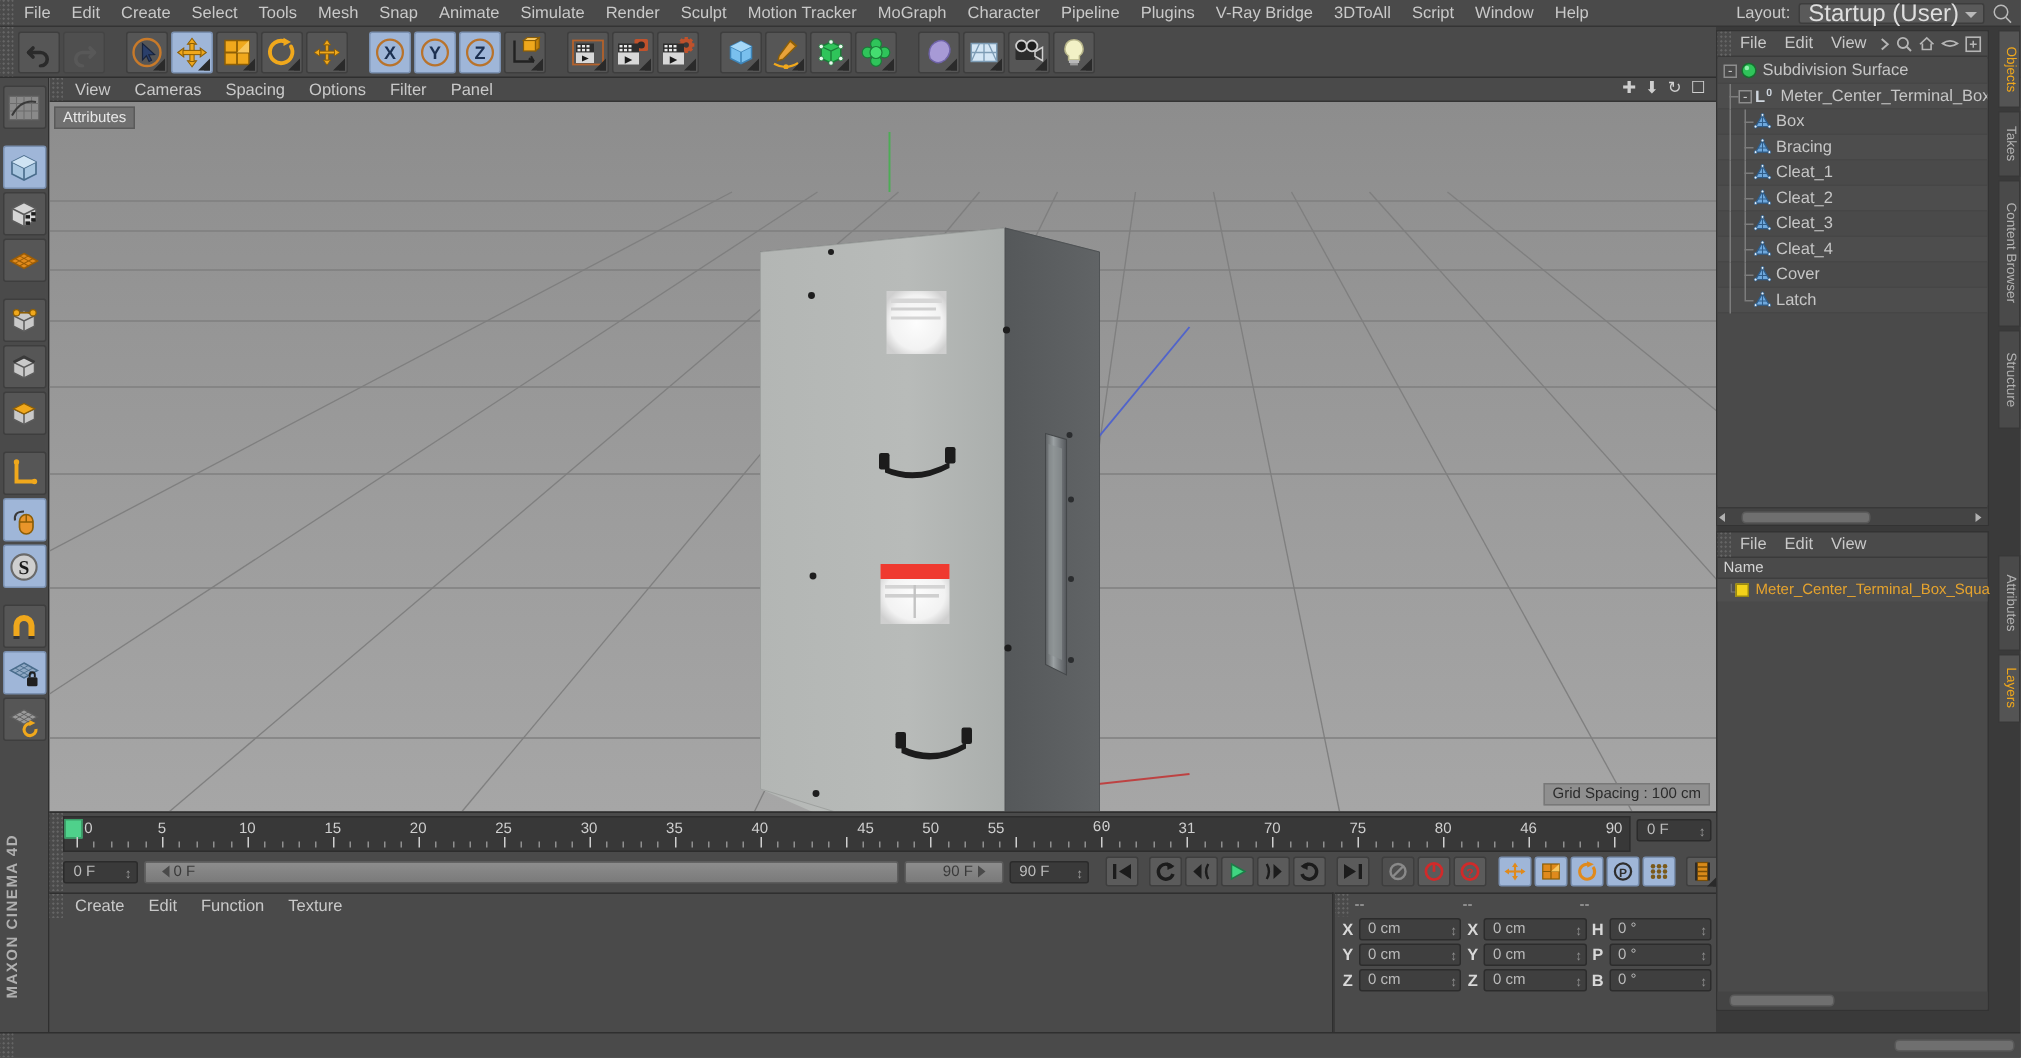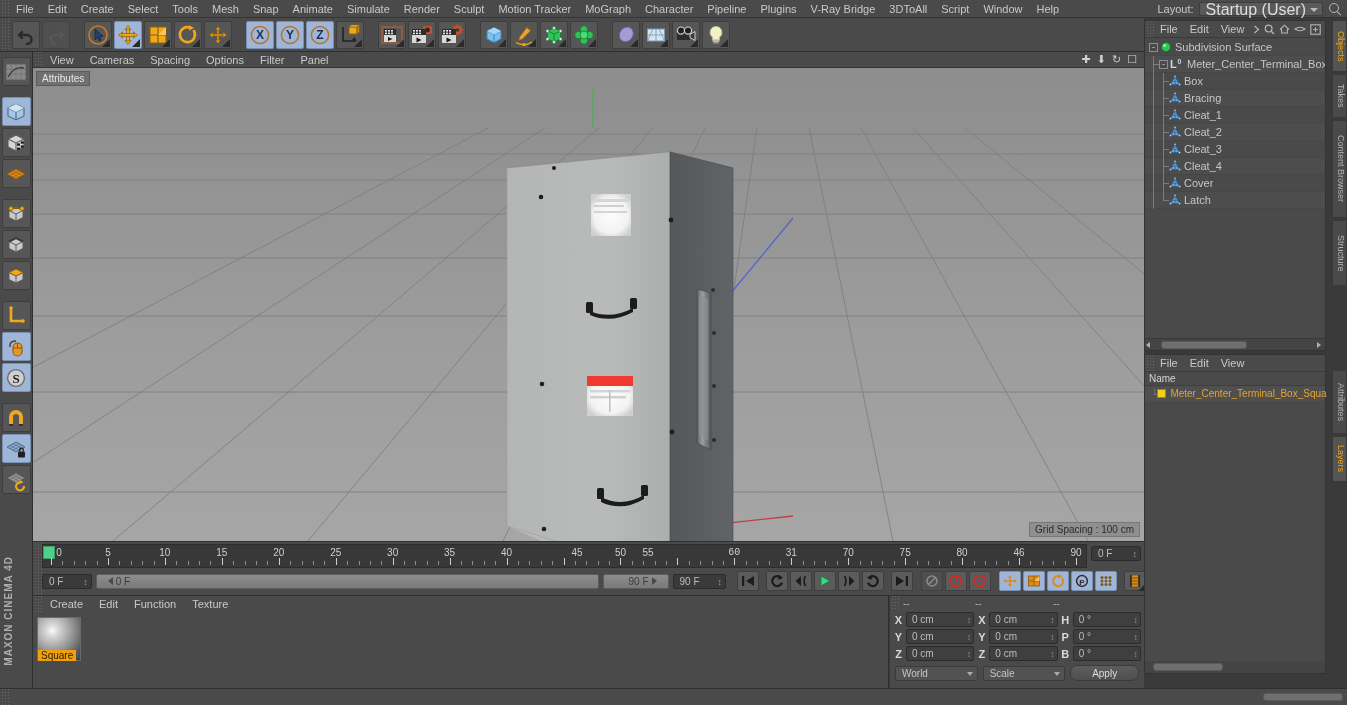--- a/index.html
+++ b/index.html
@@ -871,21 +871,21 @@
           <div class="rtick" style="left: 543.278px; height: 4px; background: rgb(143, 143, 143);"></div>
           <div class="rtick" style="left: 554.667px; height: 4px; background: rgb(143, 143, 143);"></div>
           <div class="rtick" style="left: 566.056px; height: 4px; background: rgb(143, 143, 143);"></div>
           <div class="rtick" style="left: 577.444px; height: 7px; background: rgb(207, 207, 207);"></div>
           <div class="rlbl" style="left: 577.444px;">50</div>
           <div class="rtick" style="left: 588.833px; height: 4px; background: rgb(143, 143, 143);"></div>
           <div class="rtick" style="left: 600.222px; height: 4px; background: rgb(143, 143, 143);"></div>
           <div class="rtick" style="left: 611.611px; height: 4px; background: rgb(143, 143, 143);"></div>
           <div class="rtick" style="left: 623px; height: 4px; background: rgb(143, 143, 143);"></div>
           <div class="rtick" style="left: 634.389px; height: 7px; background: rgb(207, 207, 207);"></div>
-          <div class="rlbl" style="left: 605px;">55</div>
+          <div class="rlbl" style="left: 621px;">55</div>
           <div class="rtick" style="left: 645.778px; height: 4px; background: rgb(143, 143, 143);"></div>
           <div class="rtick" style="left: 657.167px; height: 4px; background: rgb(143, 143, 143);"></div>
           <div class="rtick" style="left: 668.556px; height: 4px; background: rgb(143, 143, 143);"></div>
           <div class="rtick" style="left: 679.944px; height: 4px; background: rgb(143, 143, 143);"></div>
           <div class="rtick" style="left: 691.333px; height: 7px; background: rgb(207, 207, 207);"></div>
           <div class="rlbl" style="left: 691.333px; font-family: Liberation Mono, monospace;">60</div>
           <div class="rtick" style="left: 702.722px; height: 4px; background: rgb(143, 143, 143);"></div>
           <div class="rtick" style="left: 714.111px; height: 4px; background: rgb(143, 143, 143);"></div>
           <div class="rtick" style="left: 725.5px; height: 4px; background: rgb(143, 143, 143);"></div>
           <div class="rtick" style="left: 736.889px; height: 4px; background: rgb(143, 143, 143);"></div>
@@ -1063,25 +1063,20 @@
   <div id="matwrap">
     <div id="matmenu">
       <div class="grip"></div>
       <div id="matMenuItems" style="display:flex;align-items:center;">
           <div class="mi">Create</div>
           <div class="mi">Edit</div>
           <div class="mi">Function</div>
           <div class="mi">Texture</div>
         </div>
     </div>
-    <div id="matbody">
-      <div class="matthumb">
-        <span class="matname">Square</span>
-      </div>
-    </div>
   </div>
 
   <div id="coordwrap">
     <div id="coordhdr">
       <div class="grip" style="height:15px;"></div>
       <div class="ch" style="width:76px;padding-left:4px;">--</div>
       <div class="ch" style="width:78px;">--</div>
       <div class="ch" style="width:70px;">--</div>
     </div>
 
@@ -1101,25 +1096,20 @@
       <span class="clabel">P</span>
       <div class="cfield">0 °</div>
     </div>
     <div class="crow">
       <span class="clabel">Z</span>
       <div class="cfield">0 cm</div>
       <span class="clabel">Z</span>
       <div class="cfield">0 cm</div>
       <span class="clabel">B</span>
       <div class="cfield">0 °</div>
-    </div>
-    <div id="coordfoot">
-      <div class="dd">World</div>
-      <div class="dd">Scale</div>
-      <div id="applybtn">Apply</div>
     </div>
   </div>
 
   <div id="rightcol">
 
     <div id="objpanel">
       <div id="objmenu">
         <div class="grip" style="height:17px;"></div>
         <div id="objMenuItems" style="display:flex;align-items:center;">
             <div class="mi">File</div>

